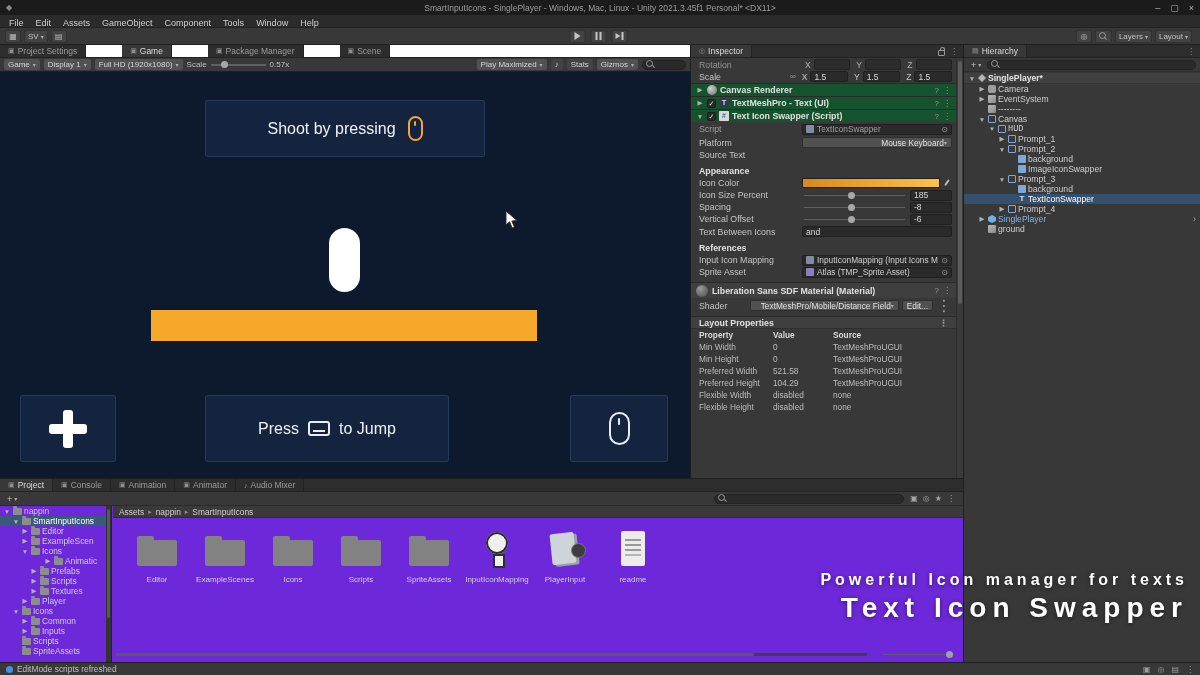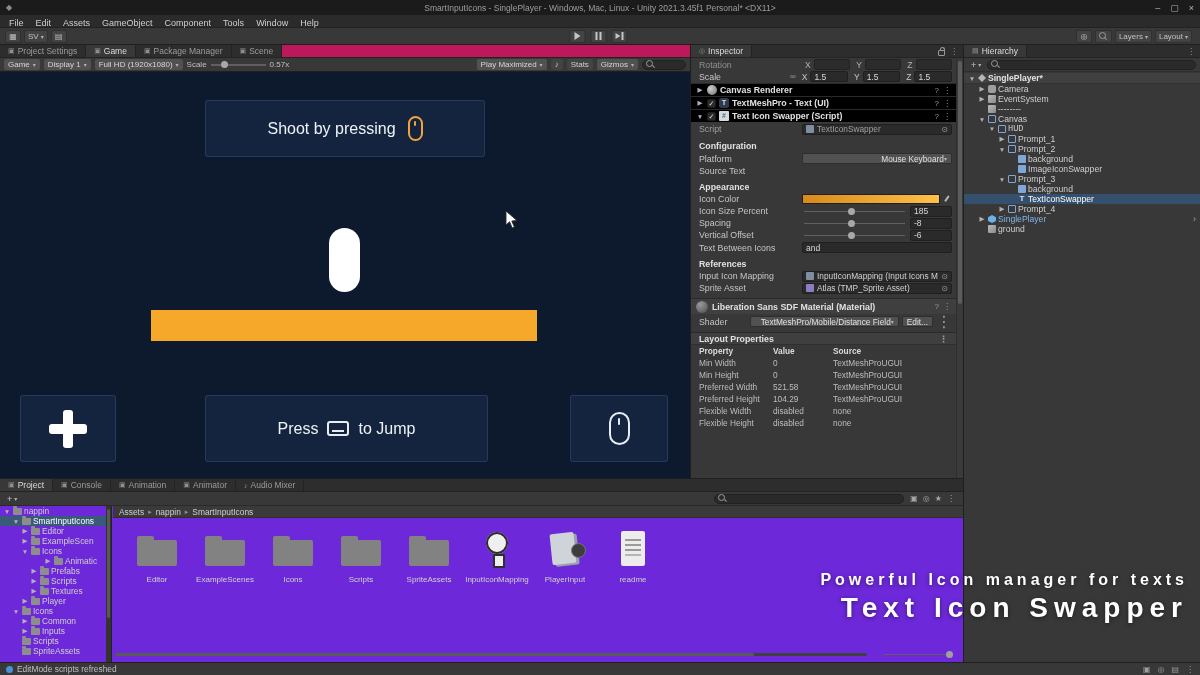--- a/index.html
+++ b/index.html
@@ -26,39 +26,39 @@
   .icon-play { width:0; height:0; border-left:6px solid #c5c5c5; border-top:4px solid transparent; border-bottom:4px solid transparent; }
   .icon-pause { display:flex; gap:2px; } .icon-pause i { width:2px; height:8px; background:#c5c5c5; }
   .icon-step { display:flex; align-items:center; gap:1px; }
   .icon-step b { width:0; height:0; border-left:5px solid #c5c5c5; border-top:3.5px solid transparent; border-bottom:3.5px solid transparent; }
   .icon-step i { width:2px; height:8px; background:#c5c5c5; }
   .mag { position:relative; width:9px; height:9px; flex:none; display:inline-block; }
   .mag::before { content:''; position:absolute; left:0; top:0; width:5px; height:5px; border:1px solid #9a9a9a; border-radius:50%; }
   .mag::after { content:''; position:absolute; left:5.5px; top:6px; width:3px; height:1px; background:#9a9a9a; transform:rotate(45deg); }
 
   
-  .view-tabs { position:absolute; left:0; top:45px; width:690px; height:13px; background:#be185d; display:flex; border-bottom:1px solid #232323; }
+  .view-tabs { position:absolute; left:0; top:45px; width:690px; height:13px; background:#ffffff; display:flex; border-bottom:1px solid #232323;gap:36px; }
   .vtab { display:flex; align-items:center; gap:3px; padding:0 8px; font-size:8.5px; color:#9b9b9b; background:#2d2d2d; border-right:1px solid #232323; white-space:nowrap; }
   .vtab.active { background:#383838; color:#dcdcdc; }
   .tab-ico { font-size:7px; color:#8f8f8f; }
   .game-toolbar { position:absolute; left:0; top:58px; width:690px; height:14px; background:#383838; border-bottom:1px solid #1f1f1f; display:flex; align-items:center; padding:0 4px; gap:4px; }
   .gt-drop { height:11px; background:#515151; border-radius:2px; display:flex; align-items:center; gap:3px; padding:0 4px; font-size:8px; color:#d6d6d6; white-space:nowrap; }
   .gt-label,.gt-value { font-size:8px; color:#c0c0c0; }
   .gt-slider { position:relative; width:55px; height:10px; }
   .gt-slider .track { position:absolute; left:0; right:0; top:4.5px; height:1.5px; background:#5f5f5f; }
   .gt-slider .thumb { position:absolute; left:10px; top:1.5px; width:7px; height:7px; border-radius:50%; background:#a8a8a8; }
   .gt-right { margin-left:auto; display:flex; align-items:center; gap:4px; }
   .gt-btn { height:11px; background:#434343; border-radius:2px; display:flex; align-items:center; padding:0 4px; font-size:8px; color:#cfcfcf; }
   .gt-search { width:44px; height:10px; background:#2a2a2a; border:1px solid #212121; border-radius:5px; display:flex; align-items:center; padding:0 3px; }
 
   
   .game-view { position:absolute; left:0; top:72px; width:690px; height:406px; background:#0d1a2d; overflow:hidden; }
   .g-box { position:absolute; background:rgba(35,58,96,.35); border:1px solid rgba(90,120,170,.25); border-radius:3px; display:flex; align-items:center; justify-content:center; }
   .shoot-box { left:205px; top:28px; width:280px; height:57px; gap:12px; }
-  .jump-box { left:205px; top:323px; width:283px; height:67px; }
+  .jump-box { left:205px; top:323px; width:244px; height:67px; }
   .side-box.left { left:20px; top:323px; width:96px; height:67px; }
   .side-box.right { left:570px; top:323px; width:98px; height:67px; }
   .g-text { font-size:16px; color:#eef2f7; }
   .capsule { position:absolute; left:329px; top:156px; width:31px; height:64px; background:#ffffff; border-radius:16px; }
   .orange-bar { position:absolute; left:151px; top:238px; width:386px; height:31px; background:#f6a82b; }
   .mouse-icon { display:inline-block; position:relative; }
   .mouse-icon.orange { width:15px; height:25px; border:2px solid #f2a33c; border-radius:8px; }
   .mouse-icon.orange::after { content:''; position:absolute; top:3px; left:50%; transform:translateX(-50%); width:2px; height:5px; background:#f2a33c; border-radius:1px; }
   .mouse-icon.white { width:21px; height:33px; border:2px solid #e9edf3; border-radius:11px; }
   .mouse-icon.white::after { content:''; position:absolute; top:4px; left:50%; transform:translateX(-50%); width:2px; height:7px; background:#e9edf3; border-radius:1px; }
@@ -82,21 +82,21 @@
   
   .inspector { position:absolute; left:690px; top:45px; width:273px; height:433px; background:#383838; border-left:1px solid #1f1f1f; }
   .insp-body { position:absolute; top:14px; left:0; right:7px; bottom:0; overflow:hidden; }
   .irow { display:flex; align-items:center; height:13px; padding:0 4px 0 8px; gap:3px; }
   .irow.rot { height:11px; opacity:.85; }
   .ilabel { width:100px; flex:none; font-size:8.8px; color:#c6c6c6; white-space:nowrap; overflow:hidden; }
   .ilabel.dim { color:#9f9f9f; }
   .axis-lbl { font-size:8.5px; color:#c6c6c6; margin-left:3px; }
   .axfield { flex:1; height:11px; background:#2a2a2a; border:1px solid #1f1f1f; border-radius:2px; font-size:8.5px; color:#d8d8d8; display:flex; align-items:center; padding:0 3px; min-width:0; }
   .link-ico { font-size:8px; color:#9a9a9a; }
-  .comp-header { height:13px; background:#000000; border-top:1px solid #2a2a2a; display:flex; align-items:center; gap:3px; padding:0 5px; }
+  .comp-header { height:13px; background:#14532d; border-top:1px solid #2a2a2a; display:flex; align-items:center; gap:3px; padding:0 5px; }
   .chk { width:9px; height:9px; background:#2a2a2a; border:1px solid #1c1c1c; border-radius:2px; font-size:7px; line-height:8px; text-align:center; color:#e0e0e0; flex:none; }
   .cicon { width:10px; height:10px; flex:none; border-radius:2px; }
   .cicon.cr { background:radial-gradient(circle at 35% 35%, #cfcfcf, #6f6f6f); border-radius:50%; }
   .cicon.tmp { background:#2f3b4d; color:#d8dde5; font-size:7.5px; font-weight:bold; text-align:center; line-height:10px; }
   .cicon.script { background:#d9d9d9; position:relative; border-radius:1px; }
   .cicon.script::after { content:'#'; position:absolute; inset:0; font-size:7px; color:#3b6ea5; text-align:center; line-height:10px; font-weight:bold; }
   .comp-name { font-size:8.8px; font-weight:bold; color:#e0e0e0; flex:1; white-space:nowrap; overflow:hidden; }
   .comp-right { display:flex; gap:4px; color:#9a9a9a; font-size:8px; }
   .isection { font-size:8.8px; font-weight:bold; color:#e0e0e0; padding:5px 0 1px 8px; height:16px; }
   .dropdown { flex:1; height:11px; background:#515151; border:1px solid #2e2e2e; border-radius:2px; display:flex; align-items:center; justify-content:flex-end; padding:0 4px; font-size:8.3px; color:#e0e0e0; min-width:0; }
@@ -414,21 +414,20 @@
 
       <div class="irow" style="height:14px">
         <span class="ilabel dim">Script</span>
         <span class="obj-field disabled">
           <span class="obj-ico so"></span>
           <span class="obj-text">TextIconSwapper</span>
           <span class="obj-pick">⊙</span>
         </span>
       </div>
 
-      <div class="isection">Configuration</div>
       <div class="irow">
         <span class="ilabel">Platform</span>
         <span class="dropdown">
             <span class="dtext">Mouse Keyboard</span>
             <span class="caret">▾</span>
           </span>
       </div>
       <div class="irow label-only">
         <span class="ilabel">Source Text</span>
       </div>

